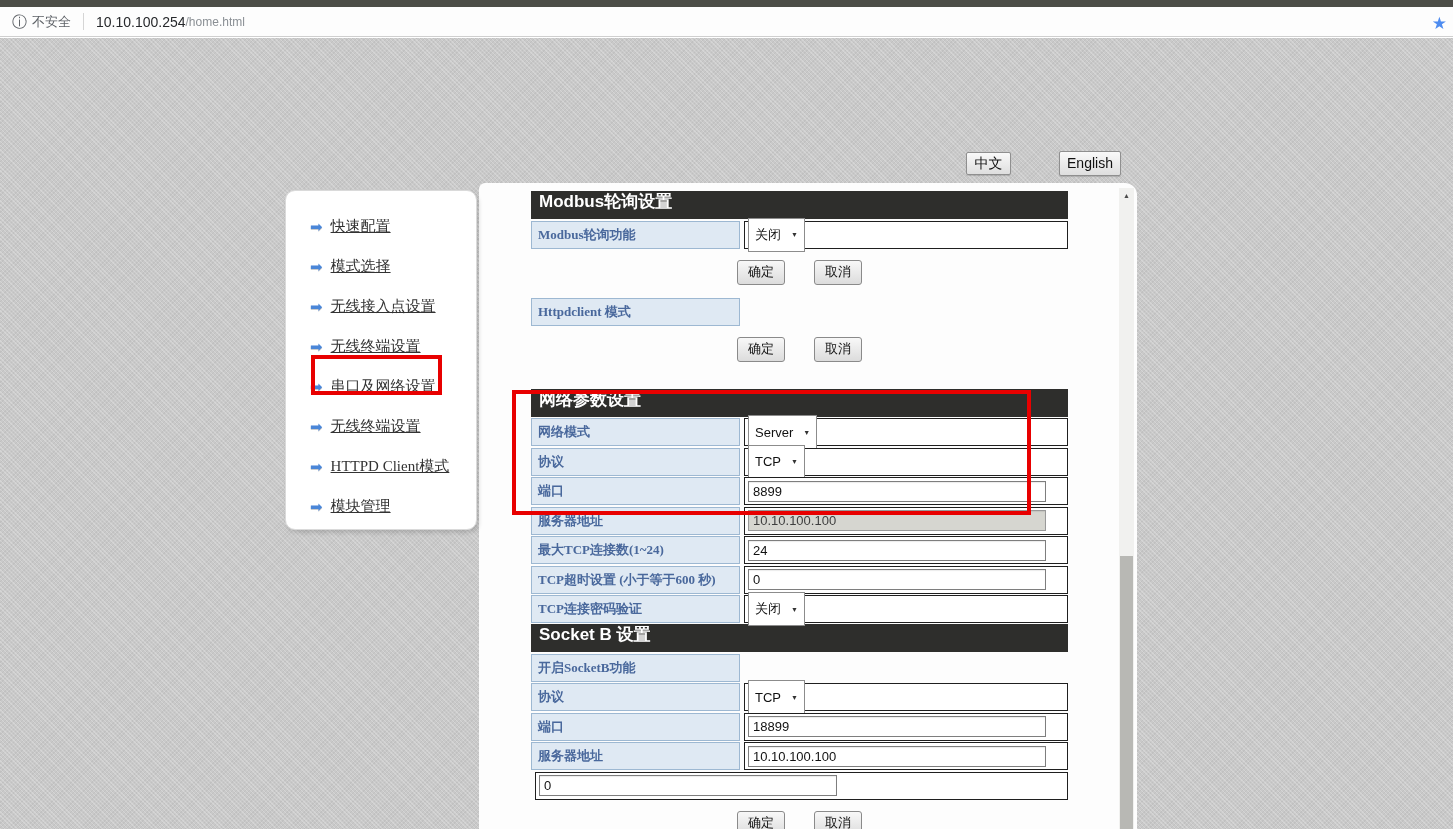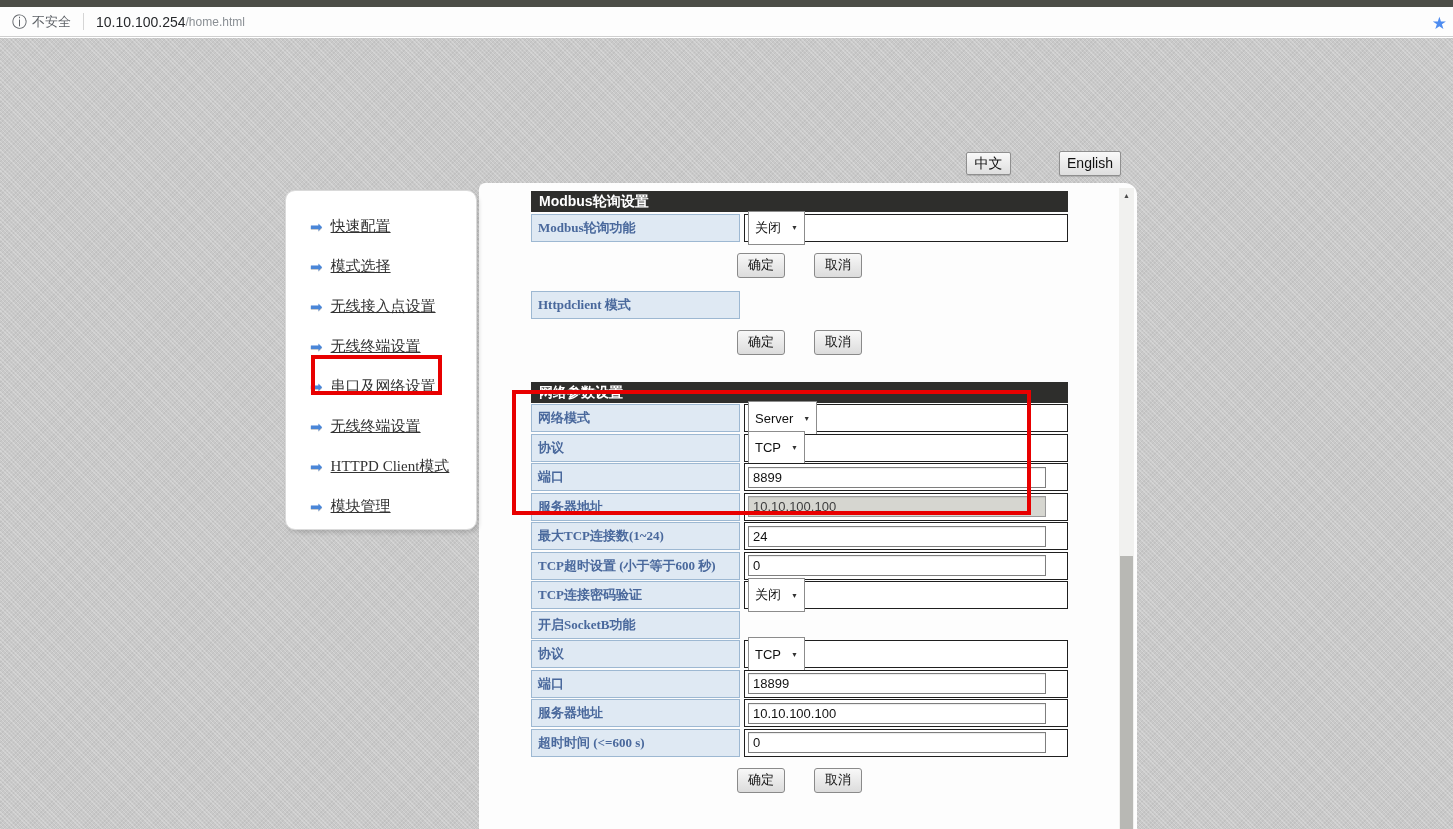--- a/index.html
+++ b/index.html
@@ -47,22 +47,22 @@
 
   
   .scroll-track { position:absolute; left:1119px; top:150px; width:15px; height:679px; background:#f1f1ef; z-index:4; }
   .scroll-btn { position:absolute; left:0; width:15px; height:16px; background:#f1f1ef; color:#4c4c4c;
                 font-size:7px; text-align:center; line-height:16px; cursor:pointer; }
   .scroll-btn.up { top:0; }
   .scroll-thumb { position:absolute; left:1px; top:368px; width:13px; height:290px; background:#b8b8b4; cursor:pointer; }
 
   
   .tables { position:absolute; left:531px; top:153px; width:537px; z-index:2; }
-  .sec-header { height:21px; line-height:21px; background:#2e2e2c; color:#fff; font-weight:bold;
-                font-size:14px; padding-left:8px; margin-bottom:1px; }
+  .sec-header { height:28px; line-height:21px; background:#2e2e2c; color:#fff; font-weight:bold;
+                font-size:17px; padding-left:8px; margin-bottom:1px; }
   .row { display:flex; height:28px; margin-top:1.5px; }
   .label-cell { width:209px; background:#dfe9f3; border:1px solid #9db8d2; padding-left:6px;
                 font-family:"Liberation Serif", serif; font-weight:bold; font-size:13px; color:#49689c;
                 line-height:25px; white-space:nowrap; overflow:hidden; }
   .value-cell { flex:1; margin-left:4px; background:#fff; border:1px solid #1f1f1f;
                 display:flex; align-items:center; padding-left:3px; }
   .sel { display:inline-flex; align-items:center; height:20px; border:1px solid #8c8c8c; background:#fff;
          padding:16px 6px; font-size:13px; color:#111; cursor:pointer; }
   .sel .caret { font-size:7px; color:#333; margin-left:10px; }
   .txt { width:298px; height:21px; border:1px solid #7e7e7e; font-size:13px; padding:0 4px;
@@ -213,20 +213,21 @@
           <div class="label-cell">TCP连接密码验证</div>
           <div class="value-cell">
             <span class="sel">
               <span>关闭</span>
               <span class="caret">▼</span>
             </span>
           </div>
         </div>
       </div>
       <div class="section sec-socket-b">
+        <div class="sec-header">Socket B 设置</div>
         <div class="row">
           <div class="label-cell">开启SocketB功能</div>
         </div>
         <div class="row">
           <div class="label-cell">协议</div>
           <div class="value-cell">
             <span class="sel">
               <span>TCP</span>
               <span class="caret">▼</span>
             </span>
@@ -238,21 +239,20 @@
             <input class="txt" type="text" value="18899" style="">
           </div>
         </div>
         <div class="row">
           <div class="label-cell">服务器地址</div>
           <div class="value-cell">
             <input class="txt" type="text" value="10.10.100.100" style="">
           </div>
         </div>
         <div class="row">
-          <div class="label-cell">超时时间 (&lt;=600 s)</div>
           <div class="value-cell">
             <input class="txt" type="text" value="0" style="">
           </div>
         </div>
       </div>
       <div class="btn-row">
         <button class="btn">确定</button>
         <button class="btn">取消</button>
       </div>
     </div>

